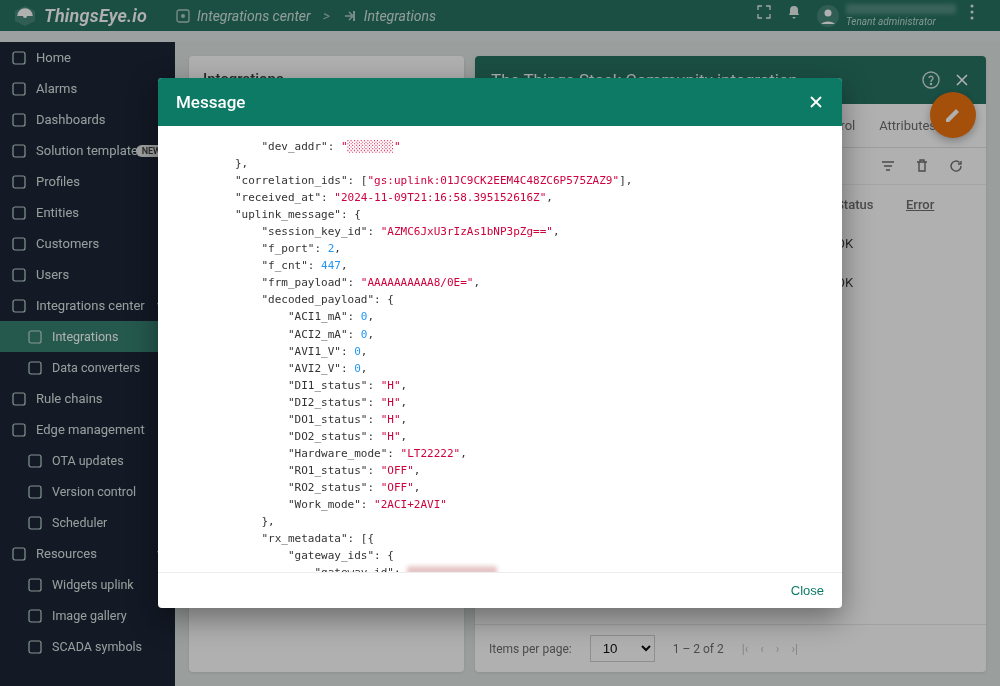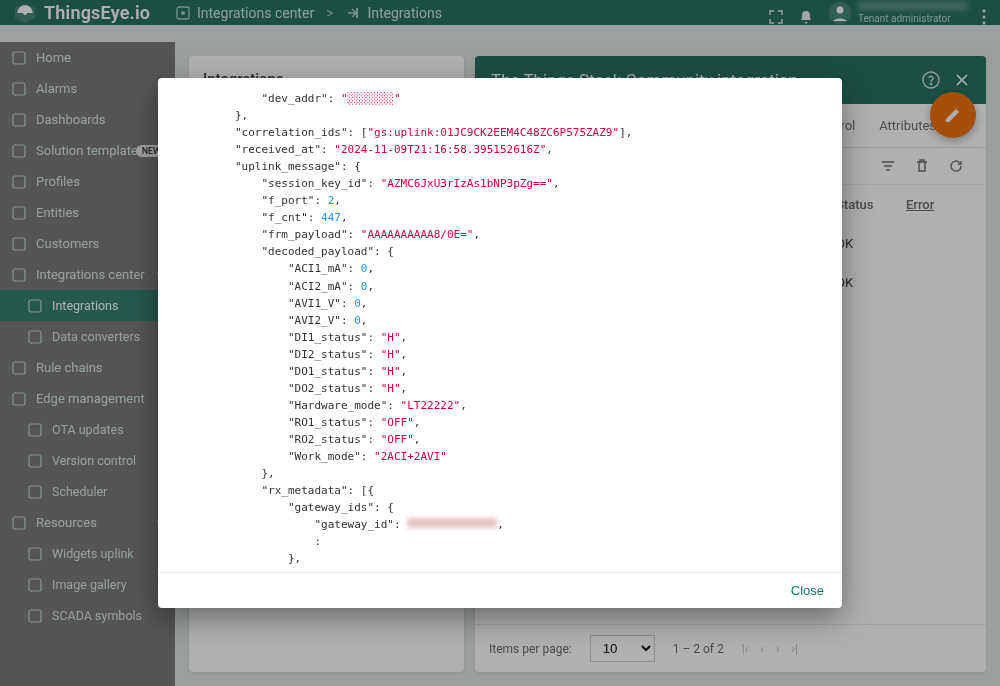--- a/index.html
+++ b/index.html
@@ -1,31 +1,31 @@
 <!DOCTYPE html>
 <html><head>
 <meta charset="utf-8">
 <style>
 * { margin: 0; padding: 0; box-sizing: border-box; }
 body { font-family: Roboto, "Helvetica Neue", Arial, sans-serif; background: #e0e6e6; overflow: hidden; width: 1000px; height: 686px; position: relative; }
 
-.topbar { position: absolute; left: 0; right: 0; top: 0; height: 25px; background: #1b6b5a; display: flex; align-items: center; color: #fff; z-index: 10; }
+.topbar { position: absolute; left: 0; right: 0; top: 0; height: 31px; background: #1b6b5a; display: flex; align-items: center; color: #fff; z-index: 10; font-style: italic; }
 .logo { display: flex; align-items: center; padding: 0 12px; width: 175px; font-weight: 600; font-size: 18px; letter-spacing: .2px; }
 .logo svg { margin-right: 6px; }
 .breadcrumb { display: flex; align-items: center; gap: 6px; font-size: 14px; color: #cfe2dd; }
 .breadcrumb .sep { opacity: .7; margin: 0 6px; }
 .breadcrumb svg { opacity: .8; }
-.top-right { margin-left: auto; display: flex; align-items: flex-end; gap: 14px; padding-right: 14px; }
+.top-right { margin-left: auto; display: flex; align-items: flex-start; gap: 14px; padding-right: 26px; }
 .top-right .ico { opacity: .9; }
 .acct { display: flex; align-items: center; gap: 6px; }
 .acct-tx { display: flex; flex-direction: column; line-height: 1.1; }
 .acct-tx .redact { width: 110px; height: 10px; background: #4a8a7c; filter: blur(2px); border-radius: 2px; }
 .acct-tx .sub { font-size: 10px; color: #bcd8d0; margin-top: 2px; }
 
-.sidebar { position: absolute; left: 0; top: 42px; bottom: 0; width: 175px; background: #737373; color: #d6e7e2; overflow-y: auto; z-index: 9; }
+.sidebar { position: absolute; left: 0; top: 42px; bottom: 0; width: 175px; background: #0f172a; color: #d6e7e2; overflow-y: auto; z-index: 9; }
 .side-item { display: flex; align-items: center; padding: 8px 12px; font-size: 13px; gap: 10px; cursor: pointer; position: relative; }
 .side-item.sub { padding-left: 28px; font-size: 12.5px; }
 .side-item.active { background: #2a7a69; color: #fff; }
 .side-item .arrow { margin-left: auto; font-size: 10px; transform: rotate(0deg); }
 .side-item .arrow.open { transform: rotate(90deg); }
 .badge-new { position: absolute; right: 8px; background: #e8eceb; color: #333; border-radius: 8px; font-size: 9px; padding: 1px 6px; font-weight: 600; }
 
 .main { position: absolute; left: 175px; right: 0; top: 42px; bottom: 0; background: #dde5e3; }
 .panel-left { position: absolute; left: 14px; top: 14px; width: 275px; bottom: 14px; background: #fff; border-radius: 4px; box-shadow: 0 1px 3px rgba(0,0,0,.1); }
 .panel-left h3 { padding: 14px 14px 0; font-size: 15px; color: #333; font-weight: 500; }
@@ -173,20 +173,28 @@
       <span>Entities</span>
       <span class="arrow">▸</span>
     </div>
     <div class="side-item">
       <span class="ico">
         <svg width="14" height="14" viewBox="0 0 14 14">
           <rect x="1" y="1" width="12" height="12" rx="2" fill="none" stroke="#bcd8d0" stroke-width="1.2"></rect>
         </svg>
       </span>
       <span>Customers</span>
+    </div>
+    <div class="side-item">
+      <span class="ico">
+        <svg width="14" height="14" viewBox="0 0 14 14">
+          <rect x="1" y="1" width="12" height="12" rx="2" fill="none" stroke="#bcd8d0" stroke-width="1.2"></rect>
+        </svg>
+      </span>
+      <span>Users</span>
     </div>
     <div class="side-item">
       <span class="ico">
         <svg width="14" height="14" viewBox="0 0 14 14">
           <rect x="1" y="1" width="12" height="12" rx="2" fill="none" stroke="#bcd8d0" stroke-width="1.2"></rect>
         </svg>
       </span>
       <span>Integrations center</span>
       <span class="arrow open">▸</span>
     </div>
@@ -358,20 +366,28 @@
 </div>
 
 <div class="fab">
   <svg width="20" height="20" viewBox="0 0 20 20" fill="#fff">
       <path d="M3 14 L13 4 l3 3 L6 17 H3 Z M12 5 l3 3"></path>
     </svg>
 </div>
 
 <div class="overlay"></div>
 <div class="dialog">
+  <div class="dlg-head">
+    <span class="ttl">Message</span>
+    <span class="x ico">
+        <svg width="16" height="16" viewBox="0 0 16 16" stroke="#fff" stroke-width="1.8">
+          <path d="M3 3 L13 13 M13 3 L3 13"></path>
+        </svg>
+      </span>
+  </div>
   <div class="dlg-body" id="dlg-body">            <span class="k">"dev_addr"</span>: <span class="s">"░░░░░░░"</span>
         },
         <span class="k">"correlation_ids"</span>: [<span class="s">"gs:uplink:01JC9CK2EEM4C48ZC6P575ZAZ9"</span>],
         <span class="k">"received_at"</span>: <span class="s">"2024-11-09T21:16:58.395152616Z"</span>,
         <span class="k">"uplink_message"</span>: {
             <span class="k">"session_key_id"</span>: <span class="s">"AZMC6JxU3rIzAs1bNP3pZg=="</span>,
             <span class="k">"f_port"</span>: <span class="n">2</span>,
             <span class="k">"f_cnt"</span>: <span class="n">447</span>,
             <span class="k">"frm_payload"</span>: <span class="s">"AAAAAAAAAA8/0E="</span>,
             <span class="k">"decoded_payload"</span>: {

